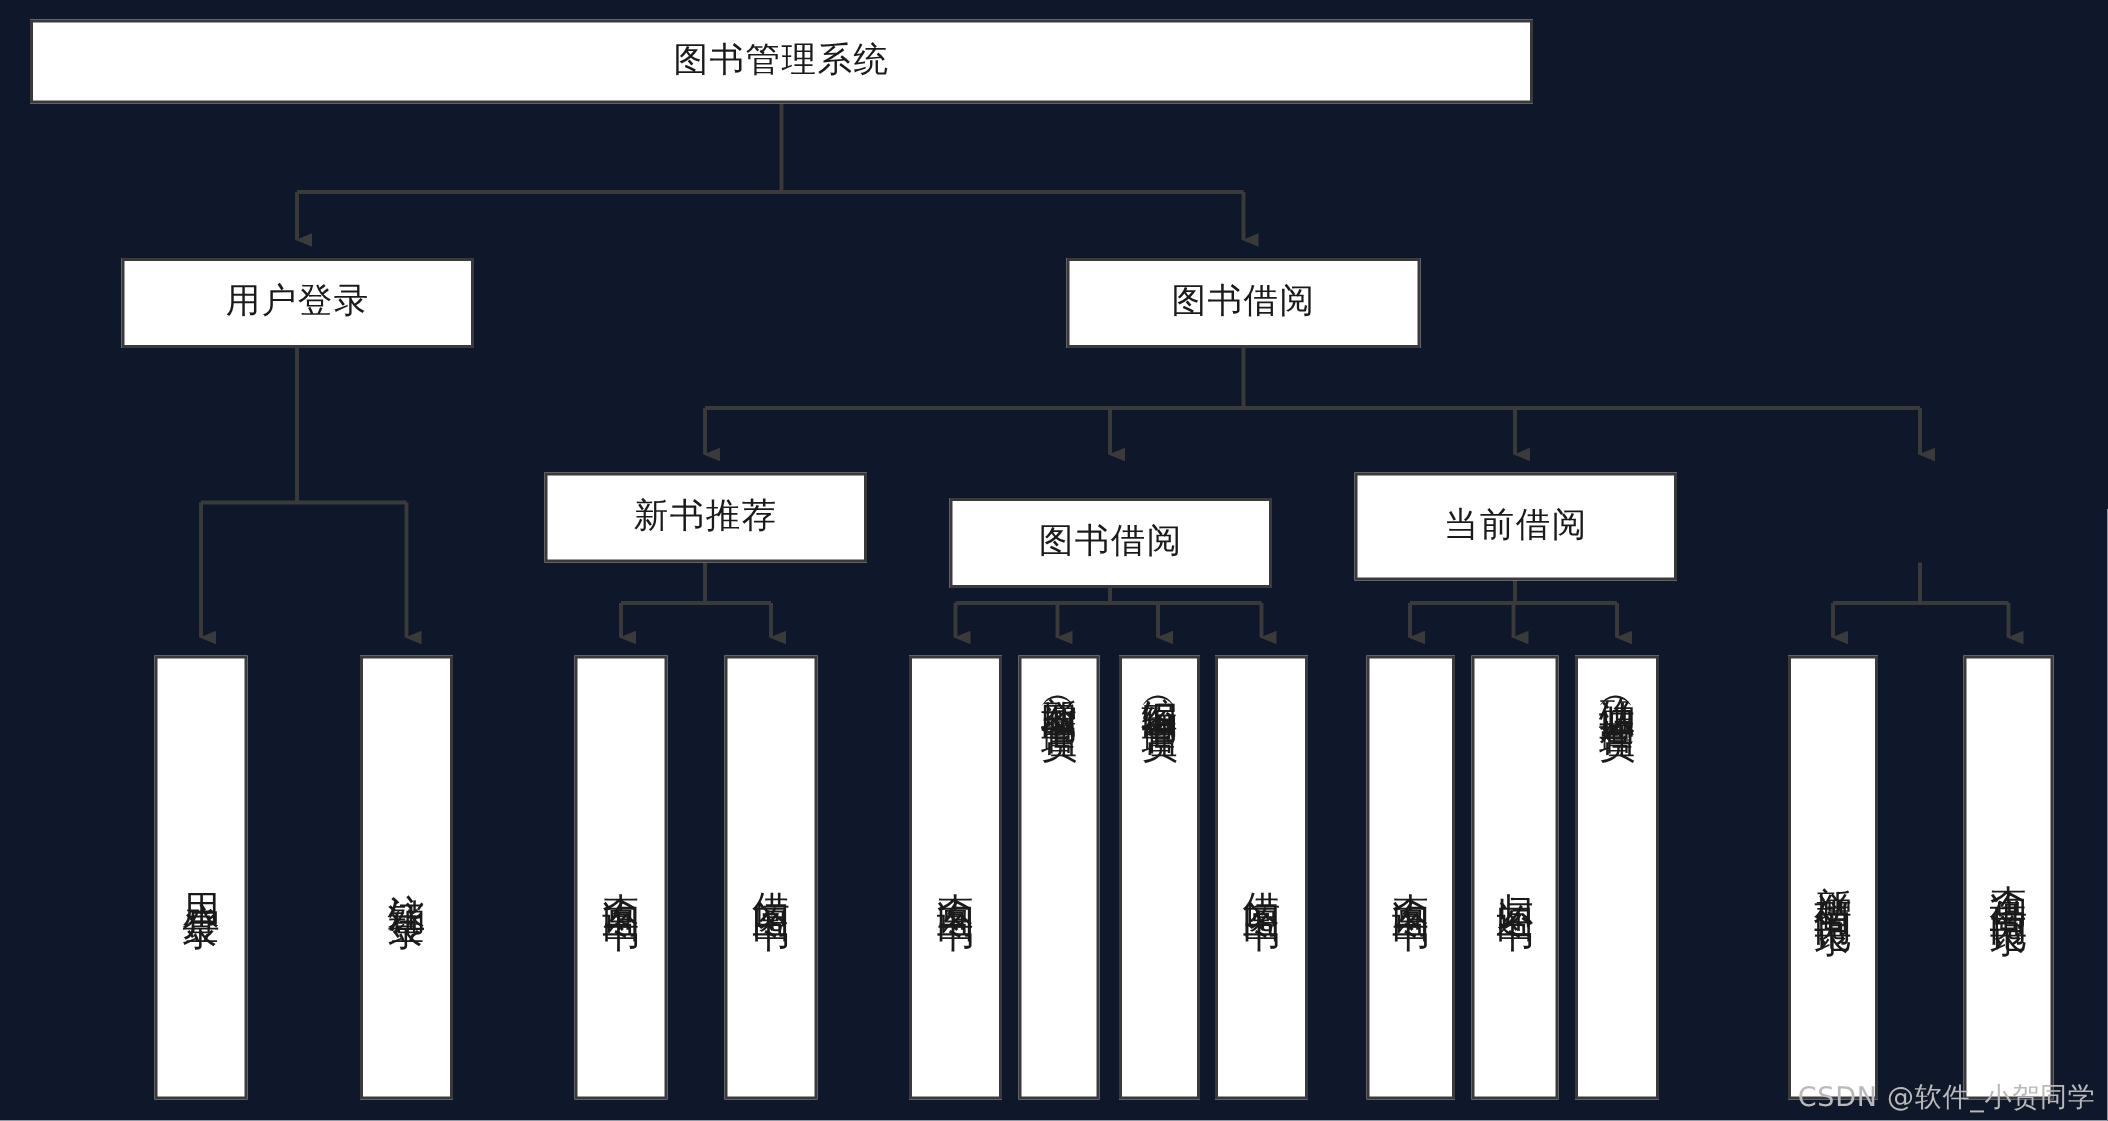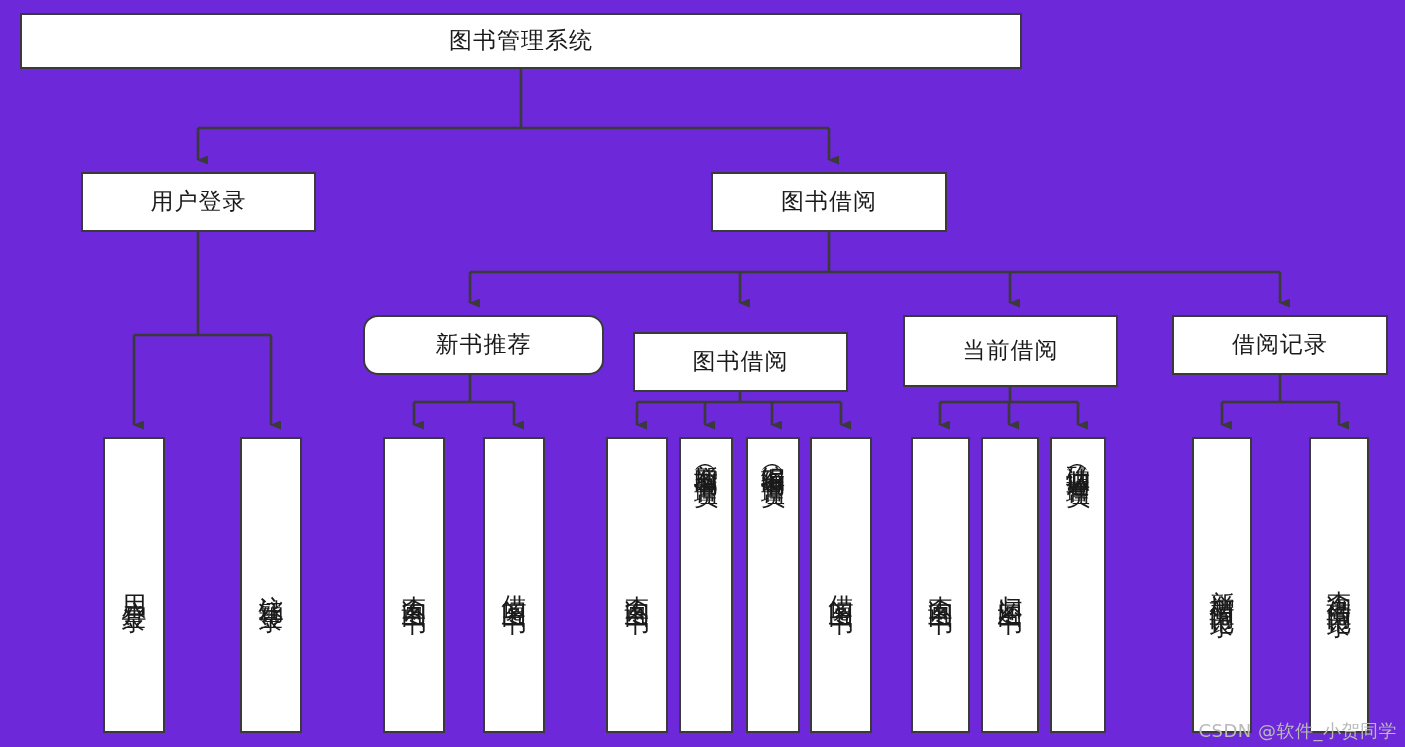--- a/index.html
+++ b/index.html
@@ -7,21 +7,21 @@
     padding: 0;
     background: #ffffff;
   }
   body {
     font-family: "DejaVu Sans", "Liberation Sans", sans-serif;
   }
   #canvas {
     position: relative;
     width: 1405px;
     height: 747px;
-    background: #6d28d9;
+    background: #0f172a;
     overflow: hidden;
   }
   #edges {
     position: absolute;
     left: 0;
     top: 0;
     width: 1405px;
     height: 747px;
     pointer-events: none;
   }
@@ -144,35 +144,32 @@
   </div>
 
   <div class="node horiz" style="left:81px; top:172px; width:235px; height:60px;">
     <span class="label">用户登录</span>
   </div>
 
   <div class="node horiz" style="left:711px; top:172px; width:236px; height:60px;">
     <span class="label">图书借阅</span>
   </div>
 
-  <div class="node horiz" style="left:363px; top:315px; width:241px; height:60px;border-radius:15px;">
+  <div class="node horiz" style="left:363px; top:315px; width:215px; height:60px;">
     <span class="label">新书推荐</span>
   </div>
 
   <div class="node horiz" style="left:633px; top:315px; width:215px; height:60px;margin-top:17px;">
     <span class="label">图书借阅</span>
   </div>
 
   <div class="node horiz" style="left:903px; top:315px; width:215px; height:72px;">
     <span class="label">当前借阅</span>
   </div>
 
-  <div class="node horiz" style="left:1172px; top:315px; width:216px; height:60px;">
-    <span class="label">借阅记录</span>
-  </div>
 
   <div class="node vert centered" style="left:103px; top:437px; width:62px; height:296px;">
     <span class="label">用户登录</span>
   </div>
 
   <div class="node vert centered" style="left:240px; top:437px; width:62px; height:296px;">
     <span class="label">注销登录</span>
   </div>
 
   <div class="node vert centered" style="left:383px; top:437px; width:62px; height:296px;">

